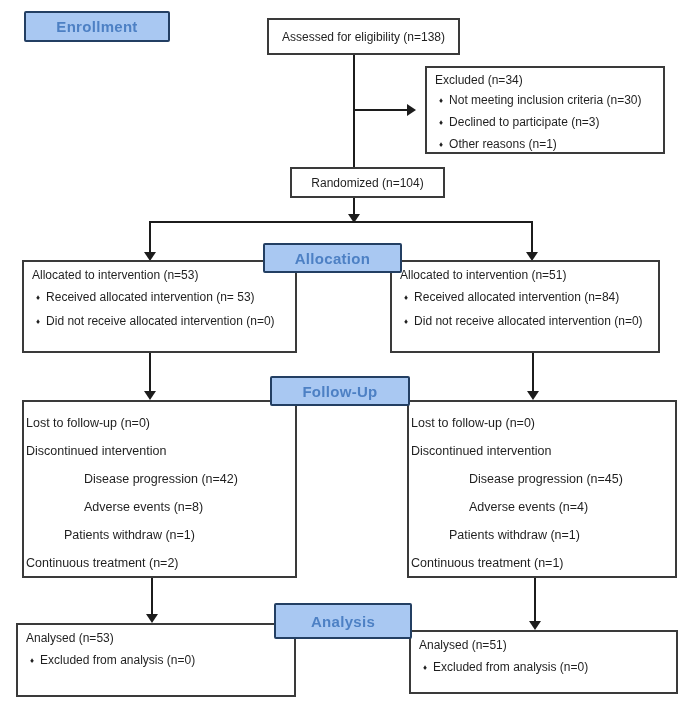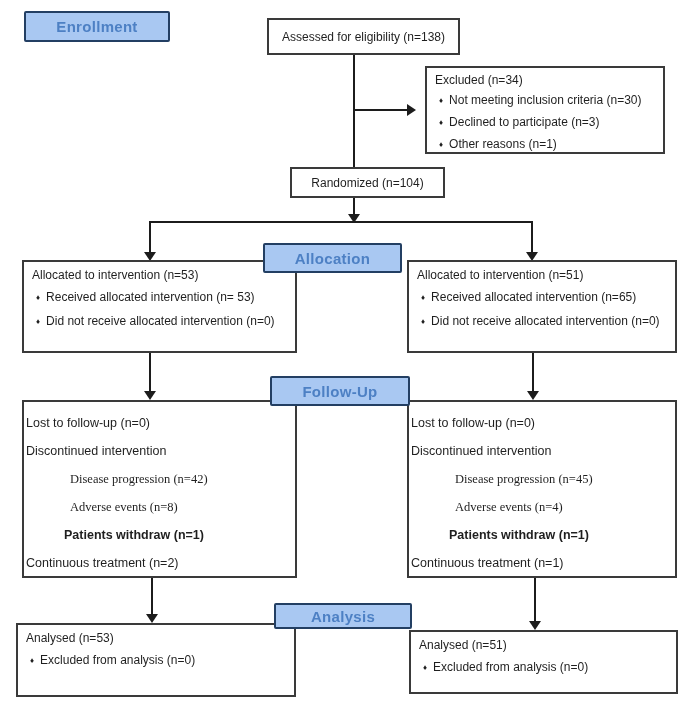--- a/index.html
+++ b/index.html
@@ -16,22 +16,22 @@
     position:absolute;background:#ffffff;border:2px solid var(--box-border);
     box-sizing:border-box;z-index:1;margin-left:10px;
   }
   .center{display:flex;align-items:center;justify-content:center;text-align:center;}
   .pad{padding:2px 8px;}
   .tline{line-height:20px;}
   .brow{display:flex;align-items:baseline;line-height:20px;margin-left:4px;}
   .dia{font-size:8px;margin-right:6px;position:relative;top:-1px;}
   .fbox{padding-top:7px;}
   .fline{height:28px;display:flex;align-items:center;padding-left:2px;font-size:12.5px;}
-  .ind1{padding-left:46px;font-family:Liberation Serif, serif;}
-  .ind1b{padding-left:40px;font-weight:bold;}
+  .ind1{padding-left:60px;}
+  .ind1b{padding-left:40px;}
   .badge{
     position:absolute;background:var(--badge-fill);border:2px solid var(--badge-border);
     border-radius:2px;display:flex;align-items:center;justify-content:center;
     color:var(--badge-text);font-weight:bold;font-size:15px;z-index:2;
     box-sizing:border-box;letter-spacing:.3px;
   }
   .vline{position:absolute;width:2px;background:var(--line);z-index:0;}
   .hline{position:absolute;height:2px;background:var(--line);z-index:0;}
   .arrow-down{position:absolute;width:0;height:0;z-index:0;
     border-left:6px solid transparent;border-right:6px solid transparent;
@@ -70,21 +70,21 @@
 
   <div class="badge" style="left:24px;top:11px;width:146px;height:31px">
     <span>Enrollment</span>
   </div>
   <div class="badge" style="left:270px;top:376px;width:140px;height:30px">
     <span>Follow-Up</span>
   </div>
   <div class="badge" style="left:263px;top:243px;width:139px;height:30px">
     <span>Allocation</span>
   </div>
-  <div class="badge" style="left:274px;top:603px;width:138px;height:26px">
+  <div class="badge" style="left:274px;top:603px;width:138px;height:36px">
     <span>Analysis</span>
   </div>
 
   <div class="box center" style="left:257px;top:18px;width:193px;height:37px">
     <span>Assessed for eligibility (n=138)</span>
   </div>
 
   <div class="box pad" style="left:415px;top:66px;width:240px;height:88px">
     <div class="tline">Excluded (n=34)</div>
     <div class="brow">
@@ -110,25 +110,25 @@
     <div class="brow" style="line-height:22px">
       <span class="dia">♦</span>
       <span>Received allocated intervention (n= 53)</span>
     </div>
     <div class="brow" style="line-height:22px">
       <span class="dia">♦</span>
       <span>Did not receive allocated intervention (n=0)</span>
     </div>
   </div>
 
-  <div class="box pad" style="left:397px;top:260px;width:270px;height:93px">
+  <div class="box pad" style="left:380px;top:260px;width:270px;height:93px">
     <div class="tline" style="line-height:22px">Allocated to intervention (n=51)</div>
     <div class="brow" style="line-height:22px">
       <span class="dia">♦</span>
-      <span>Received allocated intervention (n=65)</span>
+      <span>Received allocated intervention (n=84)</span>
     </div>
     <div class="brow" style="line-height:22px">
       <span class="dia">♦</span>
       <span>Did not receive allocated intervention (n=0)</span>
     </div>
   </div>
 
   <div class="box fbox" style="left:12px;top:400px;width:275px;height:178px">
     <div class="fline">Lost to follow-up (n=0)</div>
     <div class="fline">Discontinued intervention</div>

